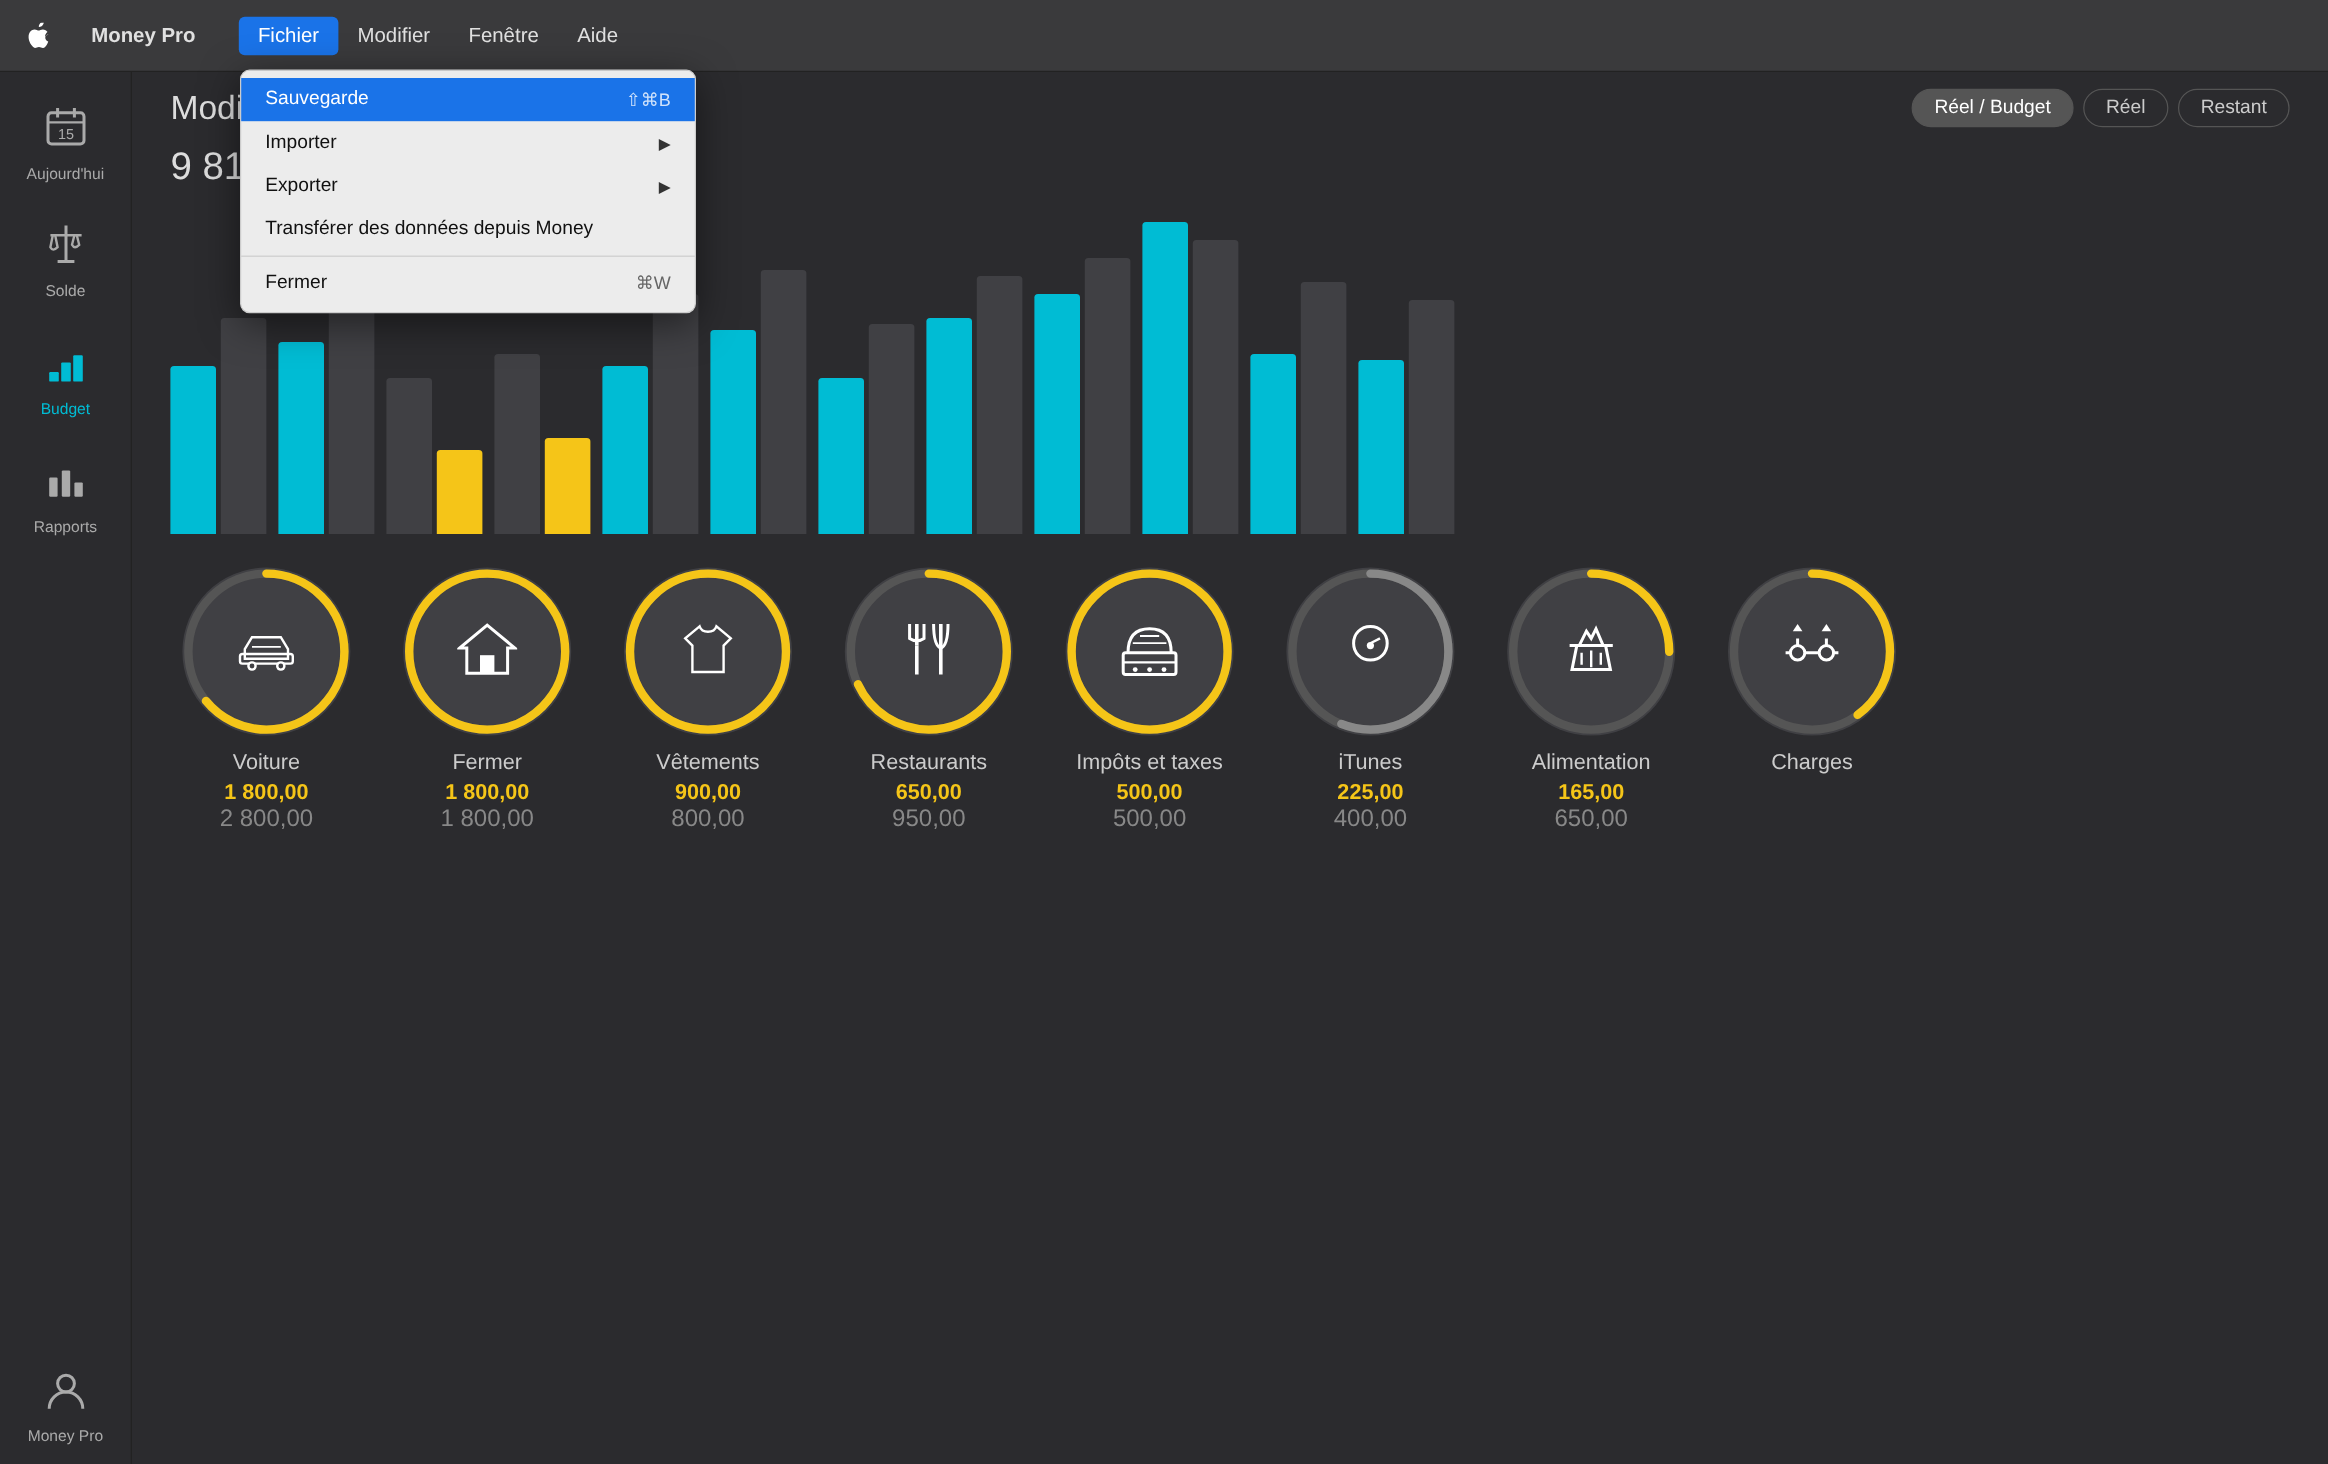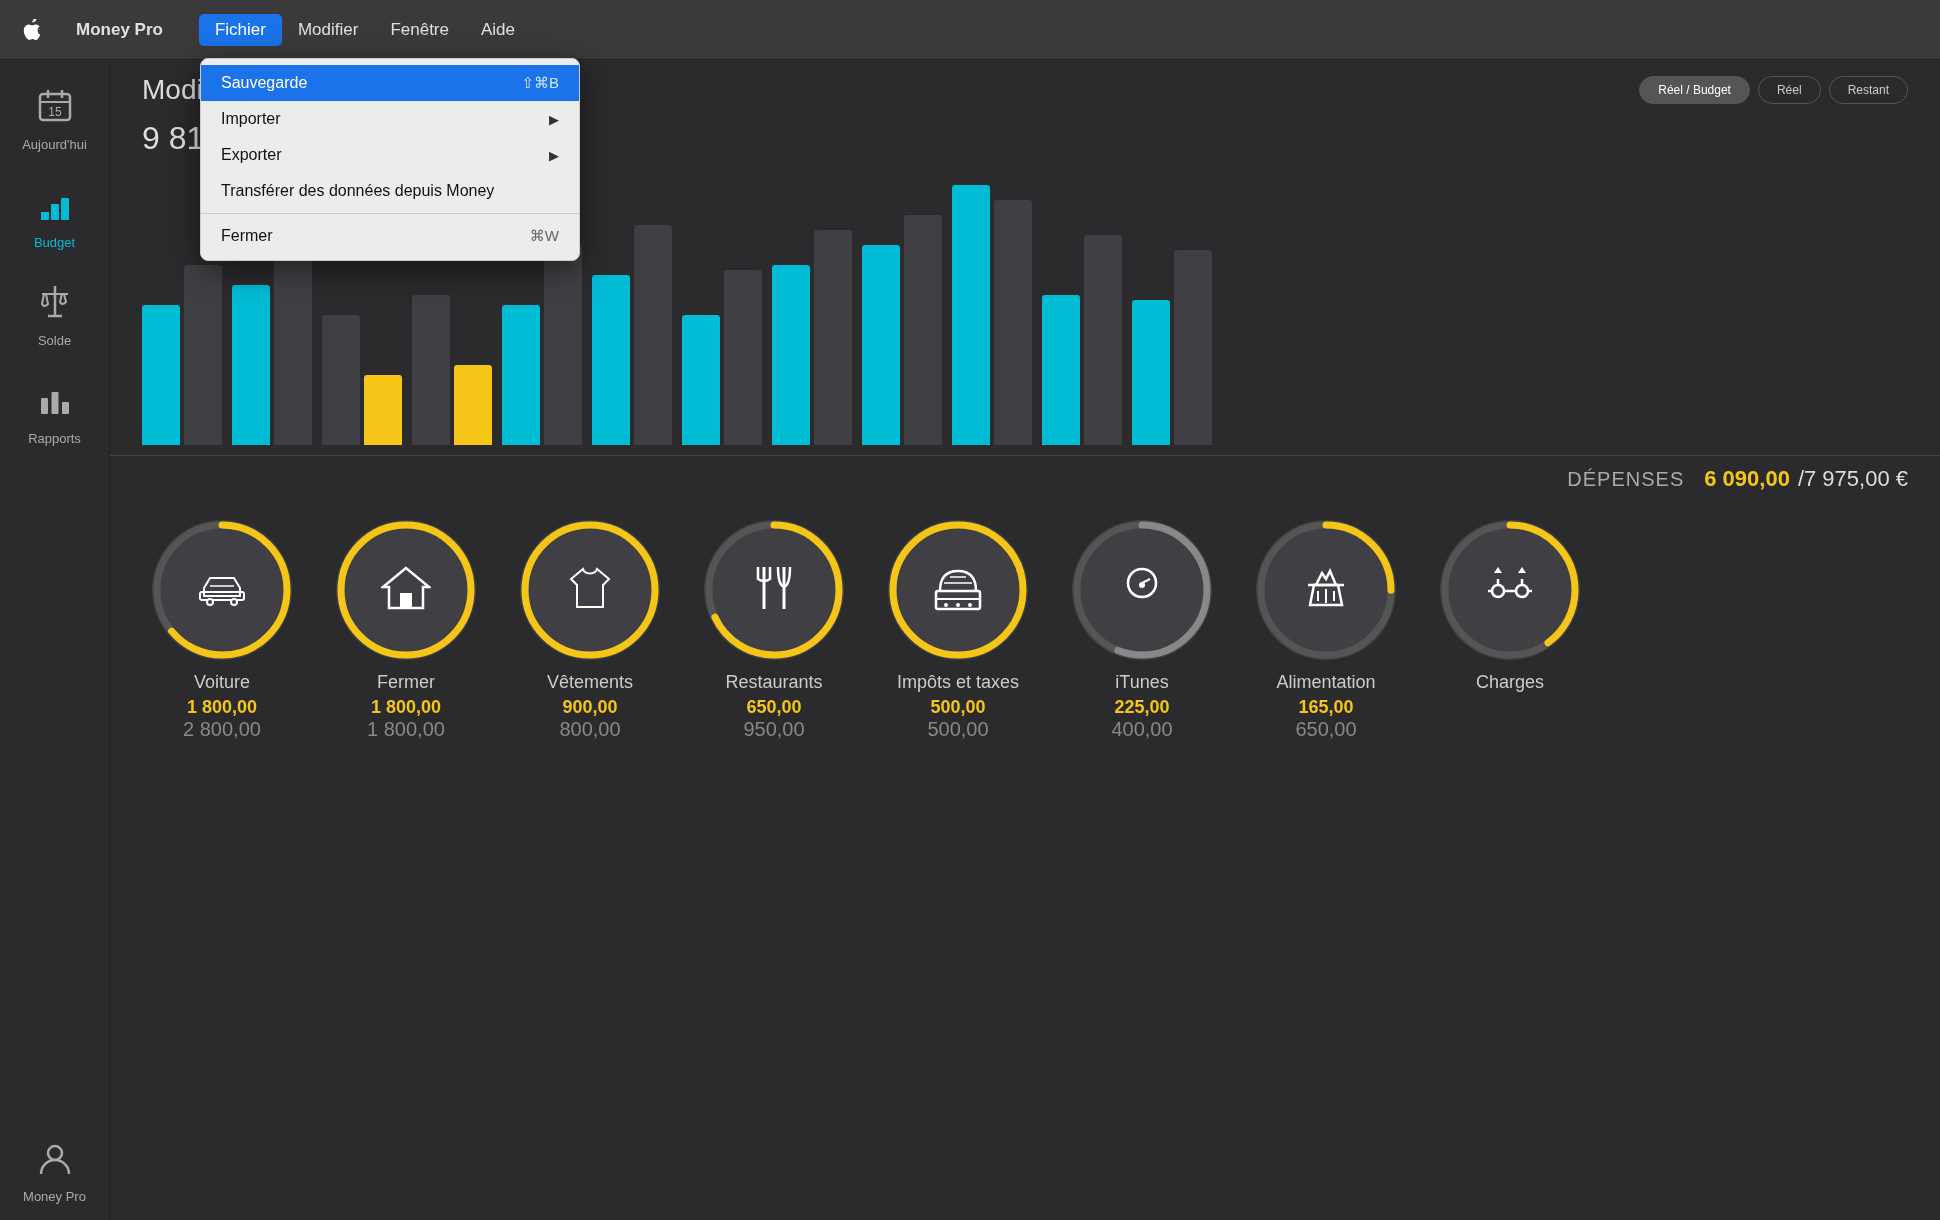--- a/index.html
+++ b/index.html
@@ -181,21 +181,21 @@
       color: #aaa;
       font-size: 16px;
     }
     .view-toggle {
       display: flex;
       gap: 8px;
     }
     .view-btn {
       padding: 6px 18px;
       border-radius: 16px;
-      font-size: 12px;
+      font-size: 16px;
       cursor: pointer;
       border: 1px solid #555;
       color: #ccc;
       background: transparent;
     }
     .view-btn.active {
       background: #555;
       color: white;
     }
 
@@ -356,44 +356,44 @@
           <rect x="4" y="8" width="30" height="26" rx="3" stroke="#aaa" stroke-width="2.5" fill="none"></rect>
           <line x1="4" y1="16" x2="34" y2="16" stroke="#aaa" stroke-width="2"></line>
           <line x1="12" y1="4" x2="12" y2="12" stroke="#aaa" stroke-width="2.5"></line>
           <line x1="26" y1="4" x2="26" y2="12" stroke="#aaa" stroke-width="2.5"></line>
           <text x="19" y="30" font-size="12" fill="#aaa" text-anchor="middle" font-family="Arial">15</text>
         </svg>
       </div>
       <div class="label">Aujourd'hui</div>
     </div>
 
-    <div class="sidebar-item active">
-      <div class="icon">
-        <svg width="38" height="38" viewBox="0 0 38 38" fill="none">
-          <rect x="5" y="28" width="8" height="8" fill="#00bcd4" rx="1"></rect>
-          <rect x="15" y="20" width="8" height="16" fill="#00bcd4" rx="1"></rect>
-          <rect x="25" y="14" width="8" height="22" fill="#00bcd4" rx="1"></rect>
-        </svg>
-      </div>
-      <div class="label" style="color:#00bcd4;">Budget</div>
-    </div>
-
     <div class="sidebar-item">
       <div class="icon">
         <svg width="38" height="38" viewBox="0 0 38 38" fill="none">
           <line x1="19" y1="4" x2="19" y2="34" stroke="#aaa" stroke-width="2.5"></line>
           <line x1="6" y1="12" x2="32" y2="12" stroke="#aaa" stroke-width="2"></line>
           <path d="M8 12 L6 22 Q8 26 12 22 L10 12" stroke="#aaa" stroke-width="2" fill="none"></path>
           <path d="M26 12 L24 20 Q26 24 30 20 L28 12" stroke="#aaa" stroke-width="2" fill="none"></path>
           <line x1="12" y1="34" x2="26" y2="34" stroke="#aaa" stroke-width="2.5"></line>
         </svg>
       </div>
       <div class="label">Solde</div>
     </div>
 
+    <div class="sidebar-item active">
+      <div class="icon">
+        <svg width="38" height="38" viewBox="0 0 38 38" fill="none">
+          <rect x="5" y="28" width="8" height="8" fill="#00bcd4" rx="1"></rect>
+          <rect x="15" y="20" width="8" height="16" fill="#00bcd4" rx="1"></rect>
+          <rect x="25" y="14" width="8" height="22" fill="#00bcd4" rx="1"></rect>
+        </svg>
+      </div>
+      <div class="label" style="color:#00bcd4;">Budget</div>
+    </div>
+
     <div class="sidebar-item">
       <div class="icon">
         <svg width="38" height="38" viewBox="0 0 38 38" fill="none">
           <rect x="5" y="18" width="7" height="16" fill="#aaa" rx="1"></rect>
           <rect x="15.5" y="12" width="7" height="22" fill="#aaa" rx="1"></rect>
           <rect x="26" y="22" width="7" height="12" fill="#aaa" rx="1"></rect>
         </svg>
       </div>
       <div class="label">Rapports</div>
     </div>
@@ -476,26 +476,20 @@
             <div class="bar-cyan" style="height: 150px;"></div>
             <div class="bar-dark" style="height: 210px;"></div>
           </div>
           <div class="bar-group">
             <div class="bar-cyan" style="height: 145px;"></div>
             <div class="bar-dark" style="height: 195px;"></div>
           </div>
         </div>
     </div>
 
-    <div class="depenses-row">
-      <span class="depenses-label">DÉPENSES</span>
-      <span class="depenses-value">6 090,00</span>
-      <span class="depenses-budget">/ </span>
-      <span class="depenses-budget">7 975,00 €</span>
-    </div>
 
     <div class="categories" id="categories-grid">
     <div class="category-item">
           <div class="circle-wrapper">
             <div class="circle-bg">
               <span><svg width="52" height="40" viewBox="0 0 52 40" fill="white">
                   <path d="M8 28h36v-8l-6-10H14L8 20v8z" stroke="white" stroke-width="2" fill="none"></path>
                   <rect x="4" y="24" width="44" height="8" rx="2" fill="none" stroke="white" stroke-width="2"></rect>
                   <circle cx="14" cy="34" r="4" fill="white"></circle>
                   <circle cx="38" cy="34" r="4" fill="white"></circle>

